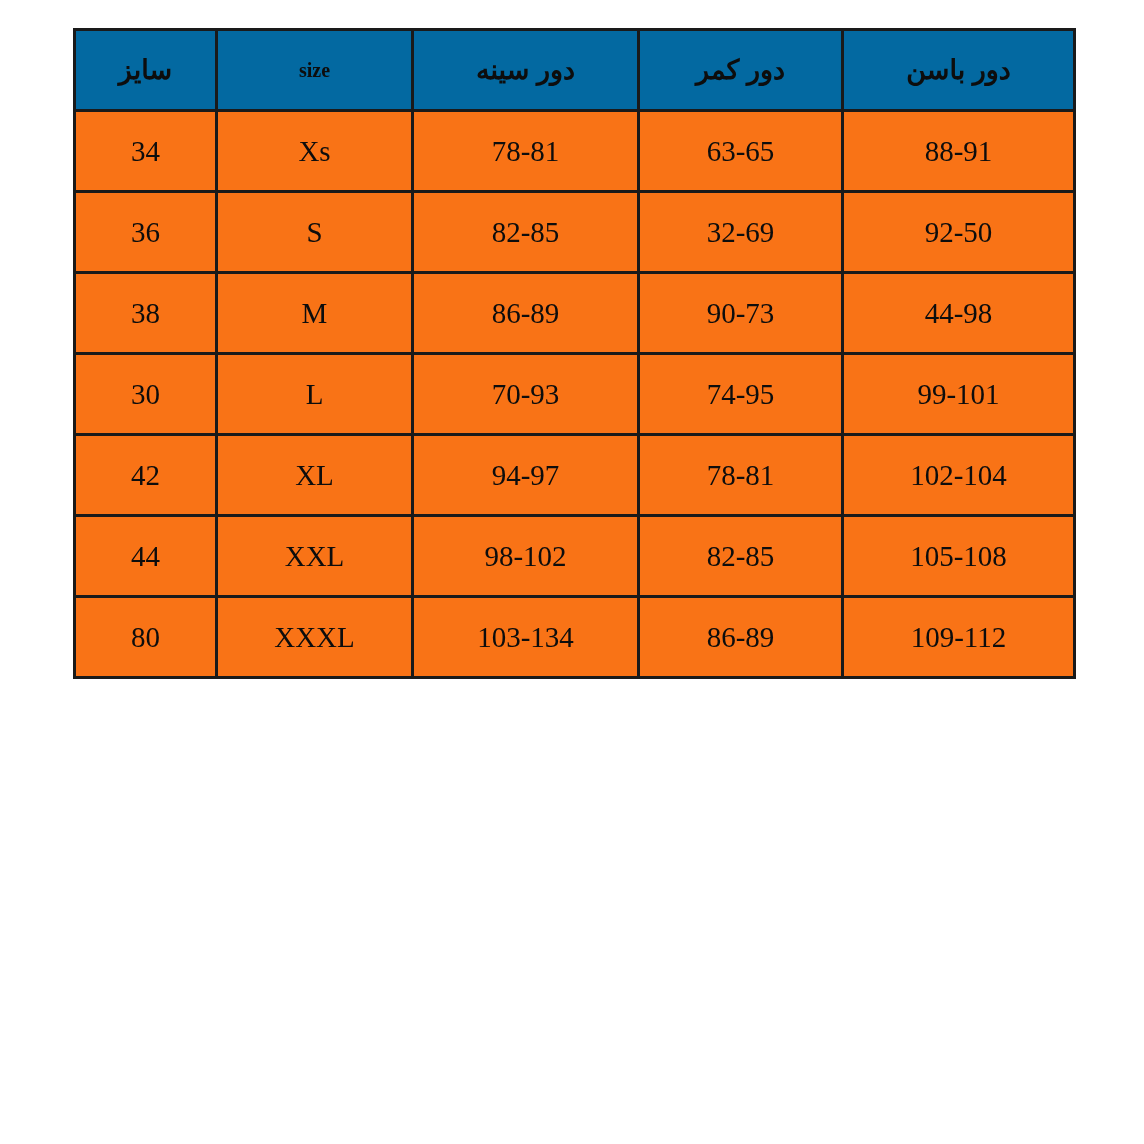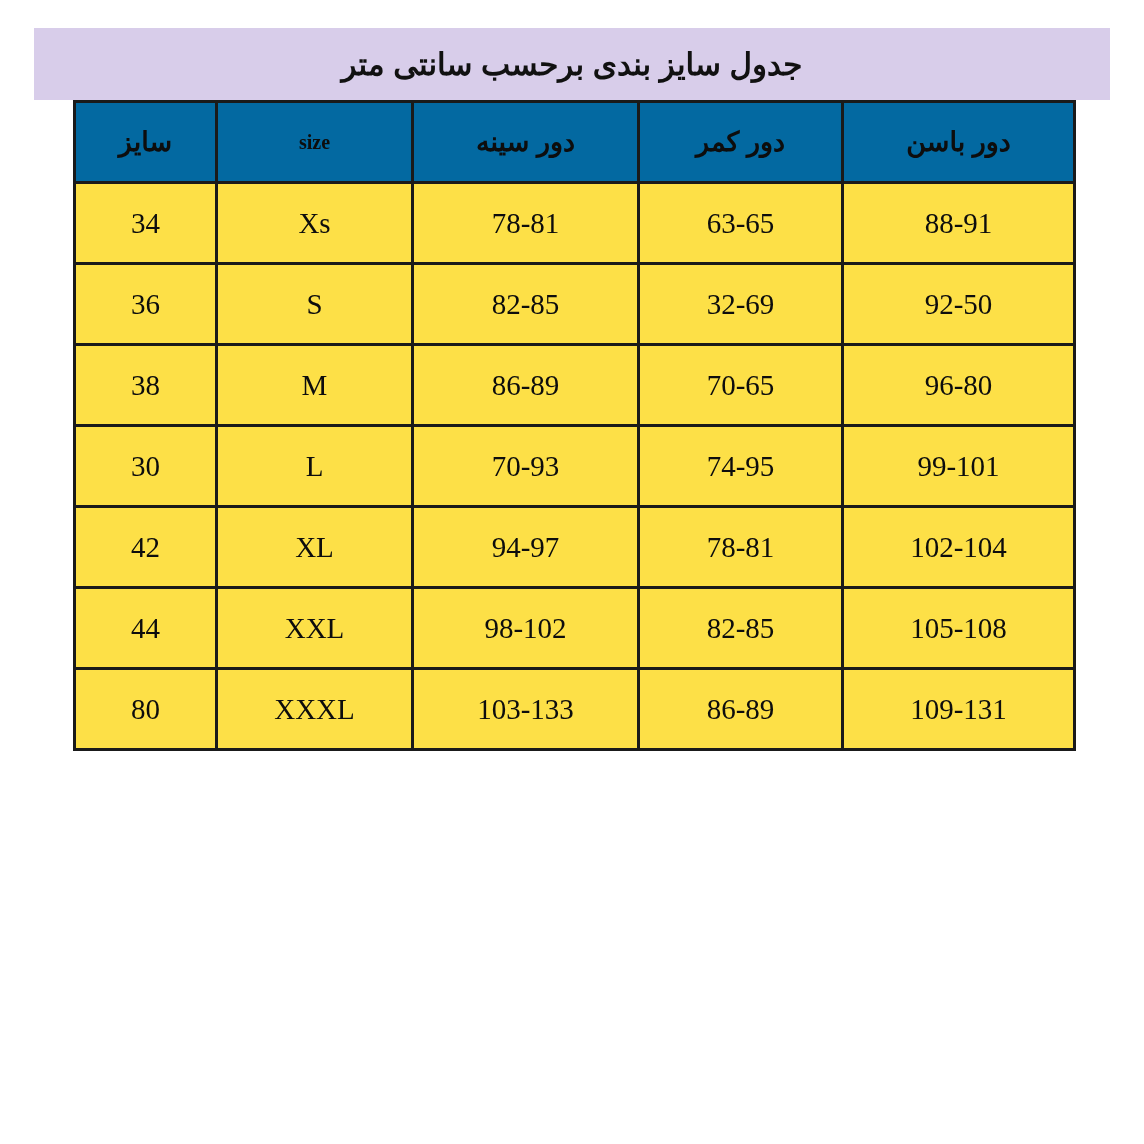--- a/index.html
+++ b/index.html
@@ -46,21 +46,21 @@
     width: 1000px;
     margin-right: 34px;
     margin-top: 0px;
     table-layout: fixed;
   }
   table.size-table td,
   table.size-table th {
     border: 3px solid #1a1a1a;
     text-align: center;
     vertical-align: middle;
-    background: #fde047;
+    background: #f97316;
     color: #0d0d0d;
     padding: 0;
   }
   table.size-table thead th {
     height: 78px;
     background: #0369a1;
     font-family: "Liberation Sans", sans-serif;
     font-weight: bold;
     font-size: 27px;
   }
@@ -81,23 +81,20 @@
   col.c-bust  { width: 226px; }
   col.c-letter{ width: 196px; }
   col.c-num   { width: 142px; }
 </style>
 </head>
 <body>
 
 <div class="page">
   <div class="chart-wrap">
 
-    <div class="title-bar">
-      <span class="title-text">جدول سایز بندی برحسب سانتی متر</span>
-    </div>
 
     <table class="size-table">
       <colgroup>
         <col class="c-hip">
         <col class="c-waist">
         <col class="c-bust">
         <col class="c-letter">
         <col class="c-num">
       </colgroup>
       <thead>
@@ -118,22 +115,22 @@
           <td>34</td>
         </tr>
         <tr>
           <td>92-50</td>
           <td>32-69</td>
           <td>82-85</td>
           <td>S</td>
           <td>36</td>
         </tr>
         <tr>
-          <td>96-80</td>
-          <td>70-65</td>
+          <td>44-98</td>
+          <td>90-73</td>
           <td>86-89</td>
           <td>M</td>
           <td>38</td>
         </tr>
         <tr>
           <td>99-101</td>
           <td>74-95</td>
           <td>70-93</td>
           <td>L</td>
           <td>30</td>
@@ -146,23 +143,23 @@
           <td>42</td>
         </tr>
         <tr>
           <td>105-108</td>
           <td>82-85</td>
           <td>98-102</td>
           <td>XXL</td>
           <td>44</td>
         </tr>
         <tr>
-          <td>109-131</td>
+          <td>109-112</td>
           <td>86-89</td>
-          <td>103-133</td>
+          <td>103-134</td>
           <td>XXXL</td>
           <td>80</td>
         </tr>
       </tbody>
     </table>
 
   </div>
 </div>
 
 </body></html>

